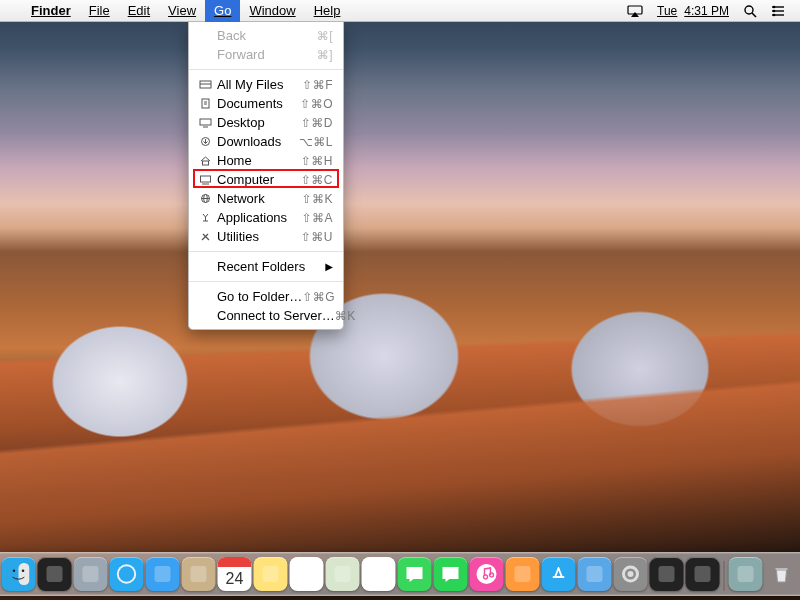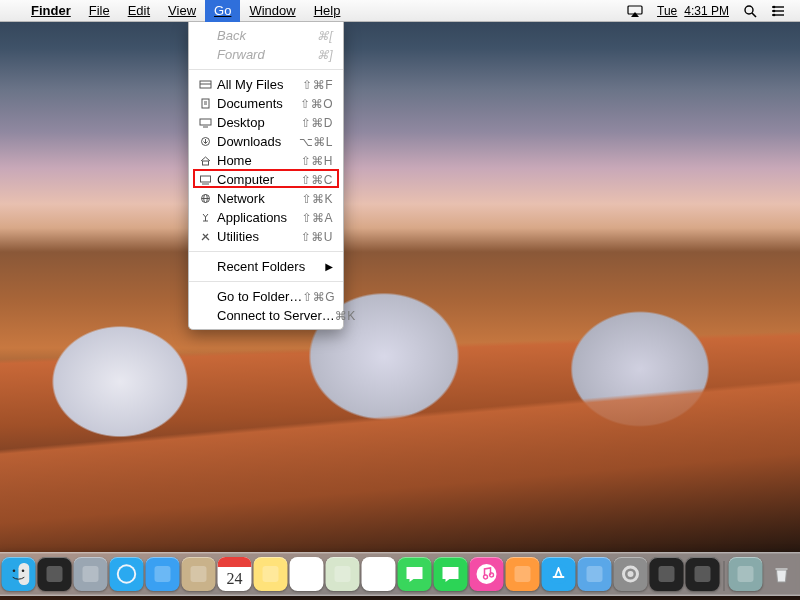--- a/index.html
+++ b/index.html
@@ -54,21 +54,21 @@
   background: #fff; border: 1px solid #bcbcbc; border-top: none;
   border-radius: 0 0 5px 5px;
   box-shadow: 0 6px 16px rgba(0,0,0,.35);
   padding: 4px 0; z-index: 99;
 }
 .menu-row {
   display: flex; align-items: center; height: 19px;
   padding: 0 10px 0 8px; font-size: 13px; color: #000;
   position: relative;
 }
-.menu-row.disabled { color: #a9a9a9; font-style: italic; }
+.menu-row.disabled { color: #a9a9a9; }
 .menu-row .icon-slot { width: 16px; height: 14px; display: flex; align-items: center; justify-content: center; margin-right: 4px; flex-shrink: 0; }
 .menu-row .label { flex: 1; white-space: nowrap; }
 .menu-row .shortcut { font-size: 12px; color: #7a7a7a; letter-spacing: 0.5px; }
 .menu-row.disabled .shortcut { color: #bcbcbc; }
 .menu-row .submenu-arrow { font-size: 10px; color: #000; }
 .menu-sep { height: 1px; background: #e2e2e2; margin: 5px 0; }
 .highlight-box {
   position: absolute; left: 4px; right: 4px;
   border: 2px solid #e11; pointer-events: none; height: 19px;
 }
@@ -305,21 +305,21 @@
       <div class="dock-item" style="background: rgb(58, 160, 242);">
         <svg viewBox="0 0 22 22">
           <rect x="3" y="3" width="16" height="16" rx="3" fill="rgba(255,255,255,.25)"></rect>
         </svg>
       </div>
       <div class="dock-item" style="background: rgb(201, 178, 138);">
         <svg viewBox="0 0 22 22">
           <rect x="3" y="3" width="16" height="16" rx="3" fill="rgba(255,255,255,.25)"></rect>
         </svg>
       </div>
-      <div class="dock-item" style="background: rgb(255, 255, 255); font-family: Liberation Serif, serif;">
+      <div class="dock-item" style="background: rgb(255, 255, 255);">
         <div style="width:100%;height:100%;display:flex;flex-direction:column;border-radius:8px;overflow:hidden">
           <div style="height:10px;background:#e8403a"></div>
           <div style="flex:1;display:flex;align-items:center;justify-content:center;color:#333;font-size:16px;font-weight:500">24</div>
         </div>
       </div>
       <div class="dock-item" style="background: rgb(255, 226, 122);">
         <svg viewBox="0 0 22 22">
           <rect x="3" y="3" width="16" height="16" rx="3" fill="rgba(255,255,255,.25)"></rect>
         </svg>
       </div>

